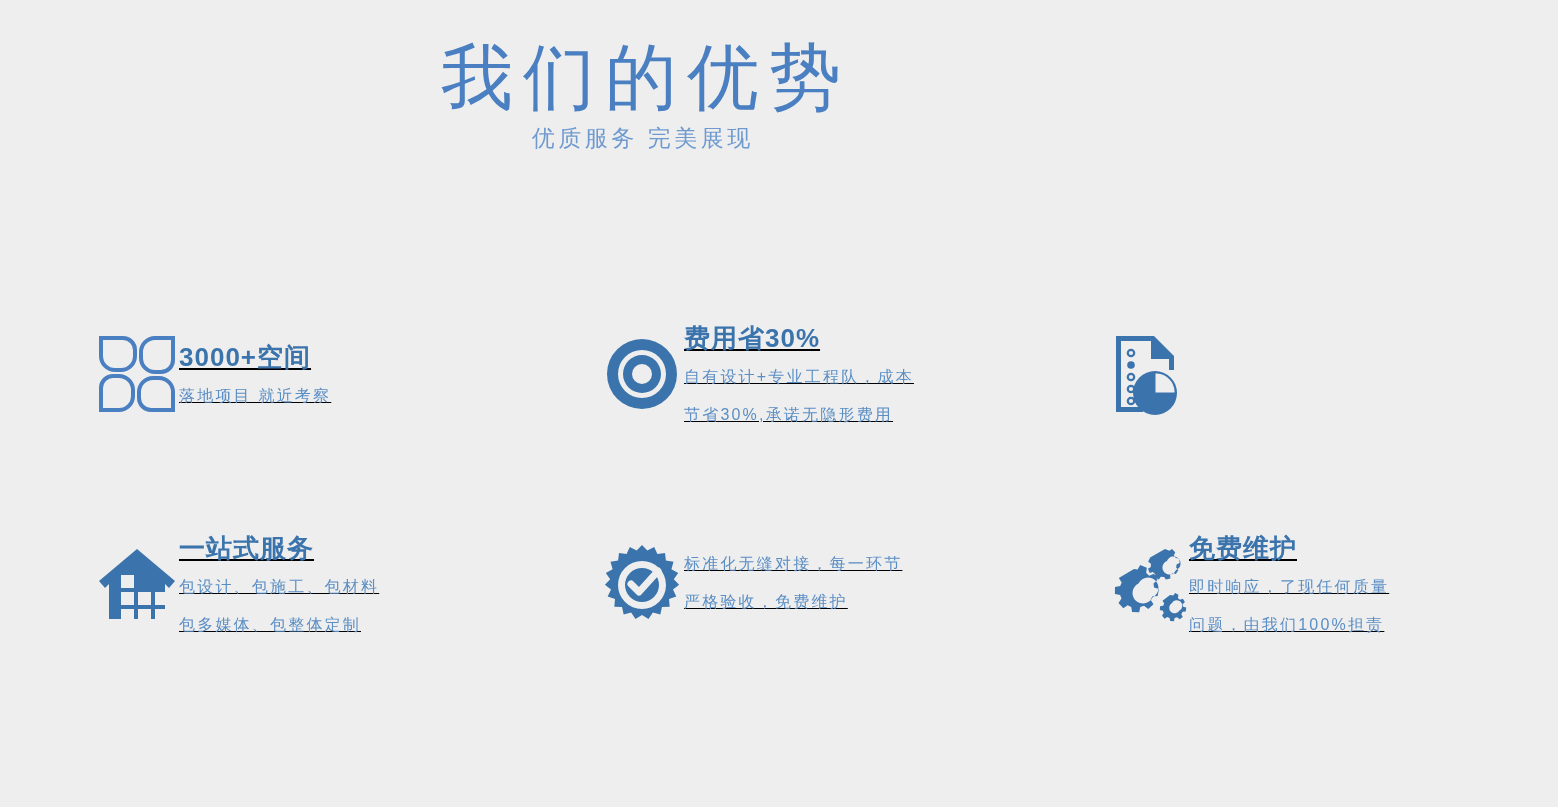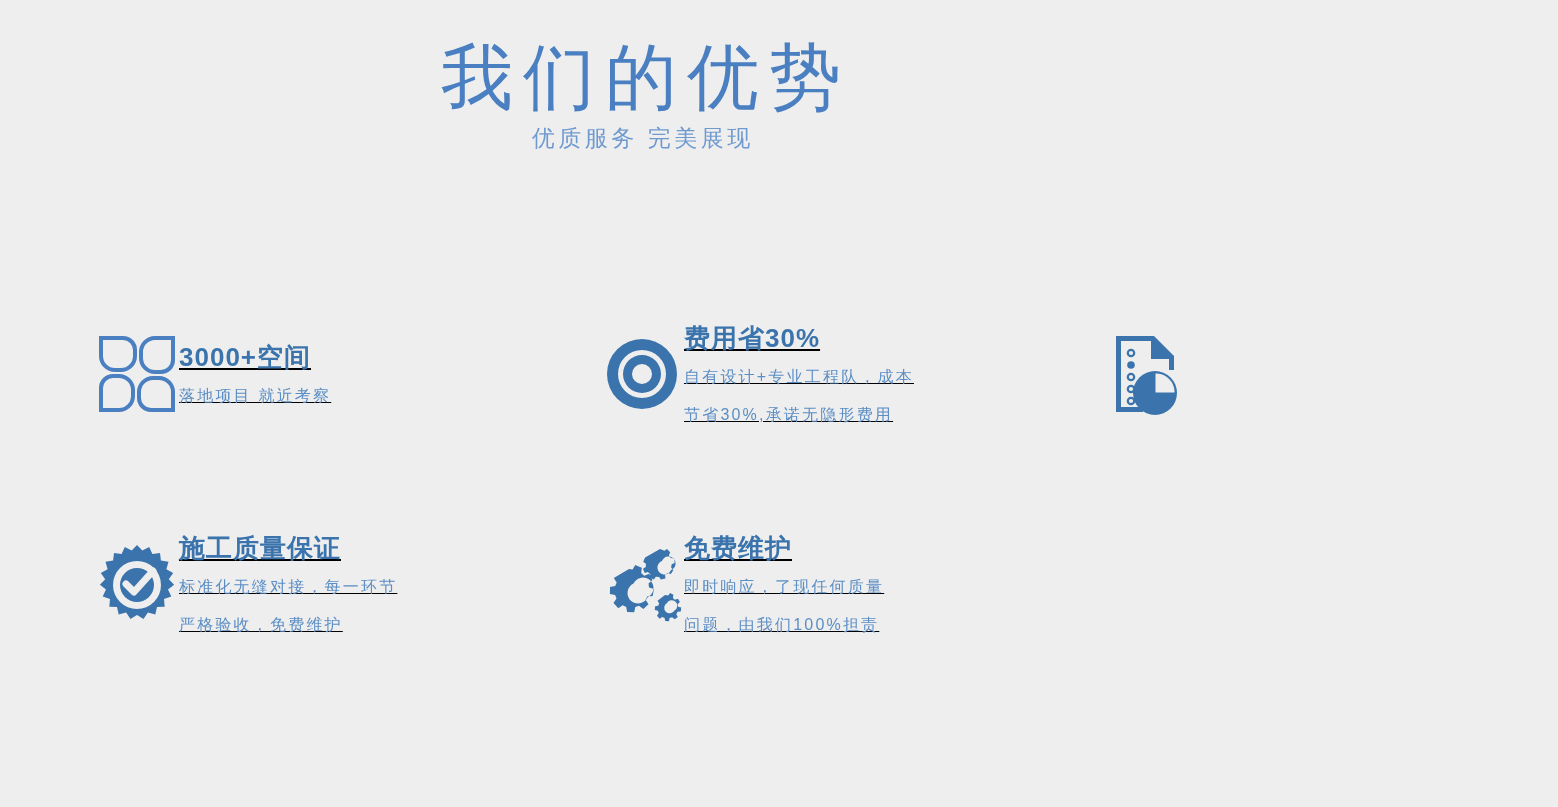--- a/index.html
+++ b/index.html
@@ -151,35 +151,55 @@
           <circle cx="20" cy="69" r="3.2"></circle>
         </g>
         <circle cx="20" cy="33" r="3.8" fill="#3b74ac"></circle>
         <path d="M44 39 a22 22 0 1 0 0 44 a22 22 0 1 0 0 -44 z" fill="#3b74ac"></path>
         <path d="M46 43 v16 h16 a17 17 0 0 0 -16 -16 z" fill="#eeeeee"></path>
         <path d="M46 43 v16 h16 a17 17 0 0 0 -16 -16 z" fill="none" stroke="#eeeeee" stroke-width="3"></path>
       </svg>
     </div>
   </div>
 
+  <div class="feature row2">
+    <div class="feature-icon">
+      <svg width="80" height="76" viewBox="0 0 80 76">
+        <path d="M40 2 L78 34 L72 41 L68 37 V72 H12 V37 L8 41 L2 34 Z" fill="#3b74ac"></path>
+        <g fill="#eeeeee">
+          <rect x="24" y="28" width="13" height="13"></rect>
+          <rect x="24" y="45" width="13" height="13"></rect>
+          <rect x="41" y="45" width="13" height="13"></rect>
+          <rect x="24" y="62" width="13" height="10"></rect>
+          <rect x="41" y="62" width="13" height="10"></rect>
+          <rect x="58" y="62" width="12" height="10"></rect>
+          <rect x="58" y="45" width="12" height="13"></rect>
+        </g>
+      </svg>
+    </div>
+    <div class="feature-body">
+      <div class="feature-title">一站式服务</div>
+      <div class="feature-line">包设计、包施工、包材料</div>
+      <div class="feature-line">包多媒体、包整体定制</div>
+    </div>
+  </div>
 
   <div class="feature row2">
     <div class="feature-icon">
       <svg width="80" height="80" viewBox="0 0 80 80">
         <path id="starburst" fill="#3b74ac" d="M40 0 L45.3 5.6 L52.2 2.1 L55.4 9.1 L63 7.9 L63.9 15.6 L71.5 16.8 L69.4 24.2 L76.2 27.9
              L71.8 34.2 L77.1 39.8 L71 44.6 L74.3 51.5 L67 54 L67.7 61.7 L60 62 L58.3 69.5 L50.9 67.5
              L46.5 73.9 L40 70 L33.5 73.9 L29.1 67.5 L21.7 69.5 L20 62 L12.3 61.7 L13 54 L5.7 51.5
              L9 44.6 L2.9 39.8 L8.2 34.2 L3.8 27.9 L10.6 24.2 L8.5 16.8 L16.1 15.6 L17 7.9 L24.6 9.1
              L27.8 2.1 L34.7 5.6 Z"></path>
         <path d="M40 16 a24 24 0 1 0 0 48 a24 24 0 1 0 0 -48 z M40 23 a17 17 0 1 1 0 34 a17 17 0 1 1 0 -34 z" fill="#eeeeee"></path>
         <path d="M29 39 L37 47 L56 26" fill="none" stroke="#eeeeee" stroke-width="7" stroke-linecap="round" stroke-linejoin="round"></path>
       </svg>
     </div>
     <div class="feature-body">
-      <div class="feature-title">施工质量保证</div>
       <div class="feature-line">标准化无缝对接，每一环节</div>
       <div class="feature-line">严格验收，免费维护</div>
     </div>
   </div>
 
   <div class="feature row2">
     <div class="feature-icon">
       <svg width="84" height="76" viewBox="0 0 84 76">
         <g fill="#3b74ac">
 

